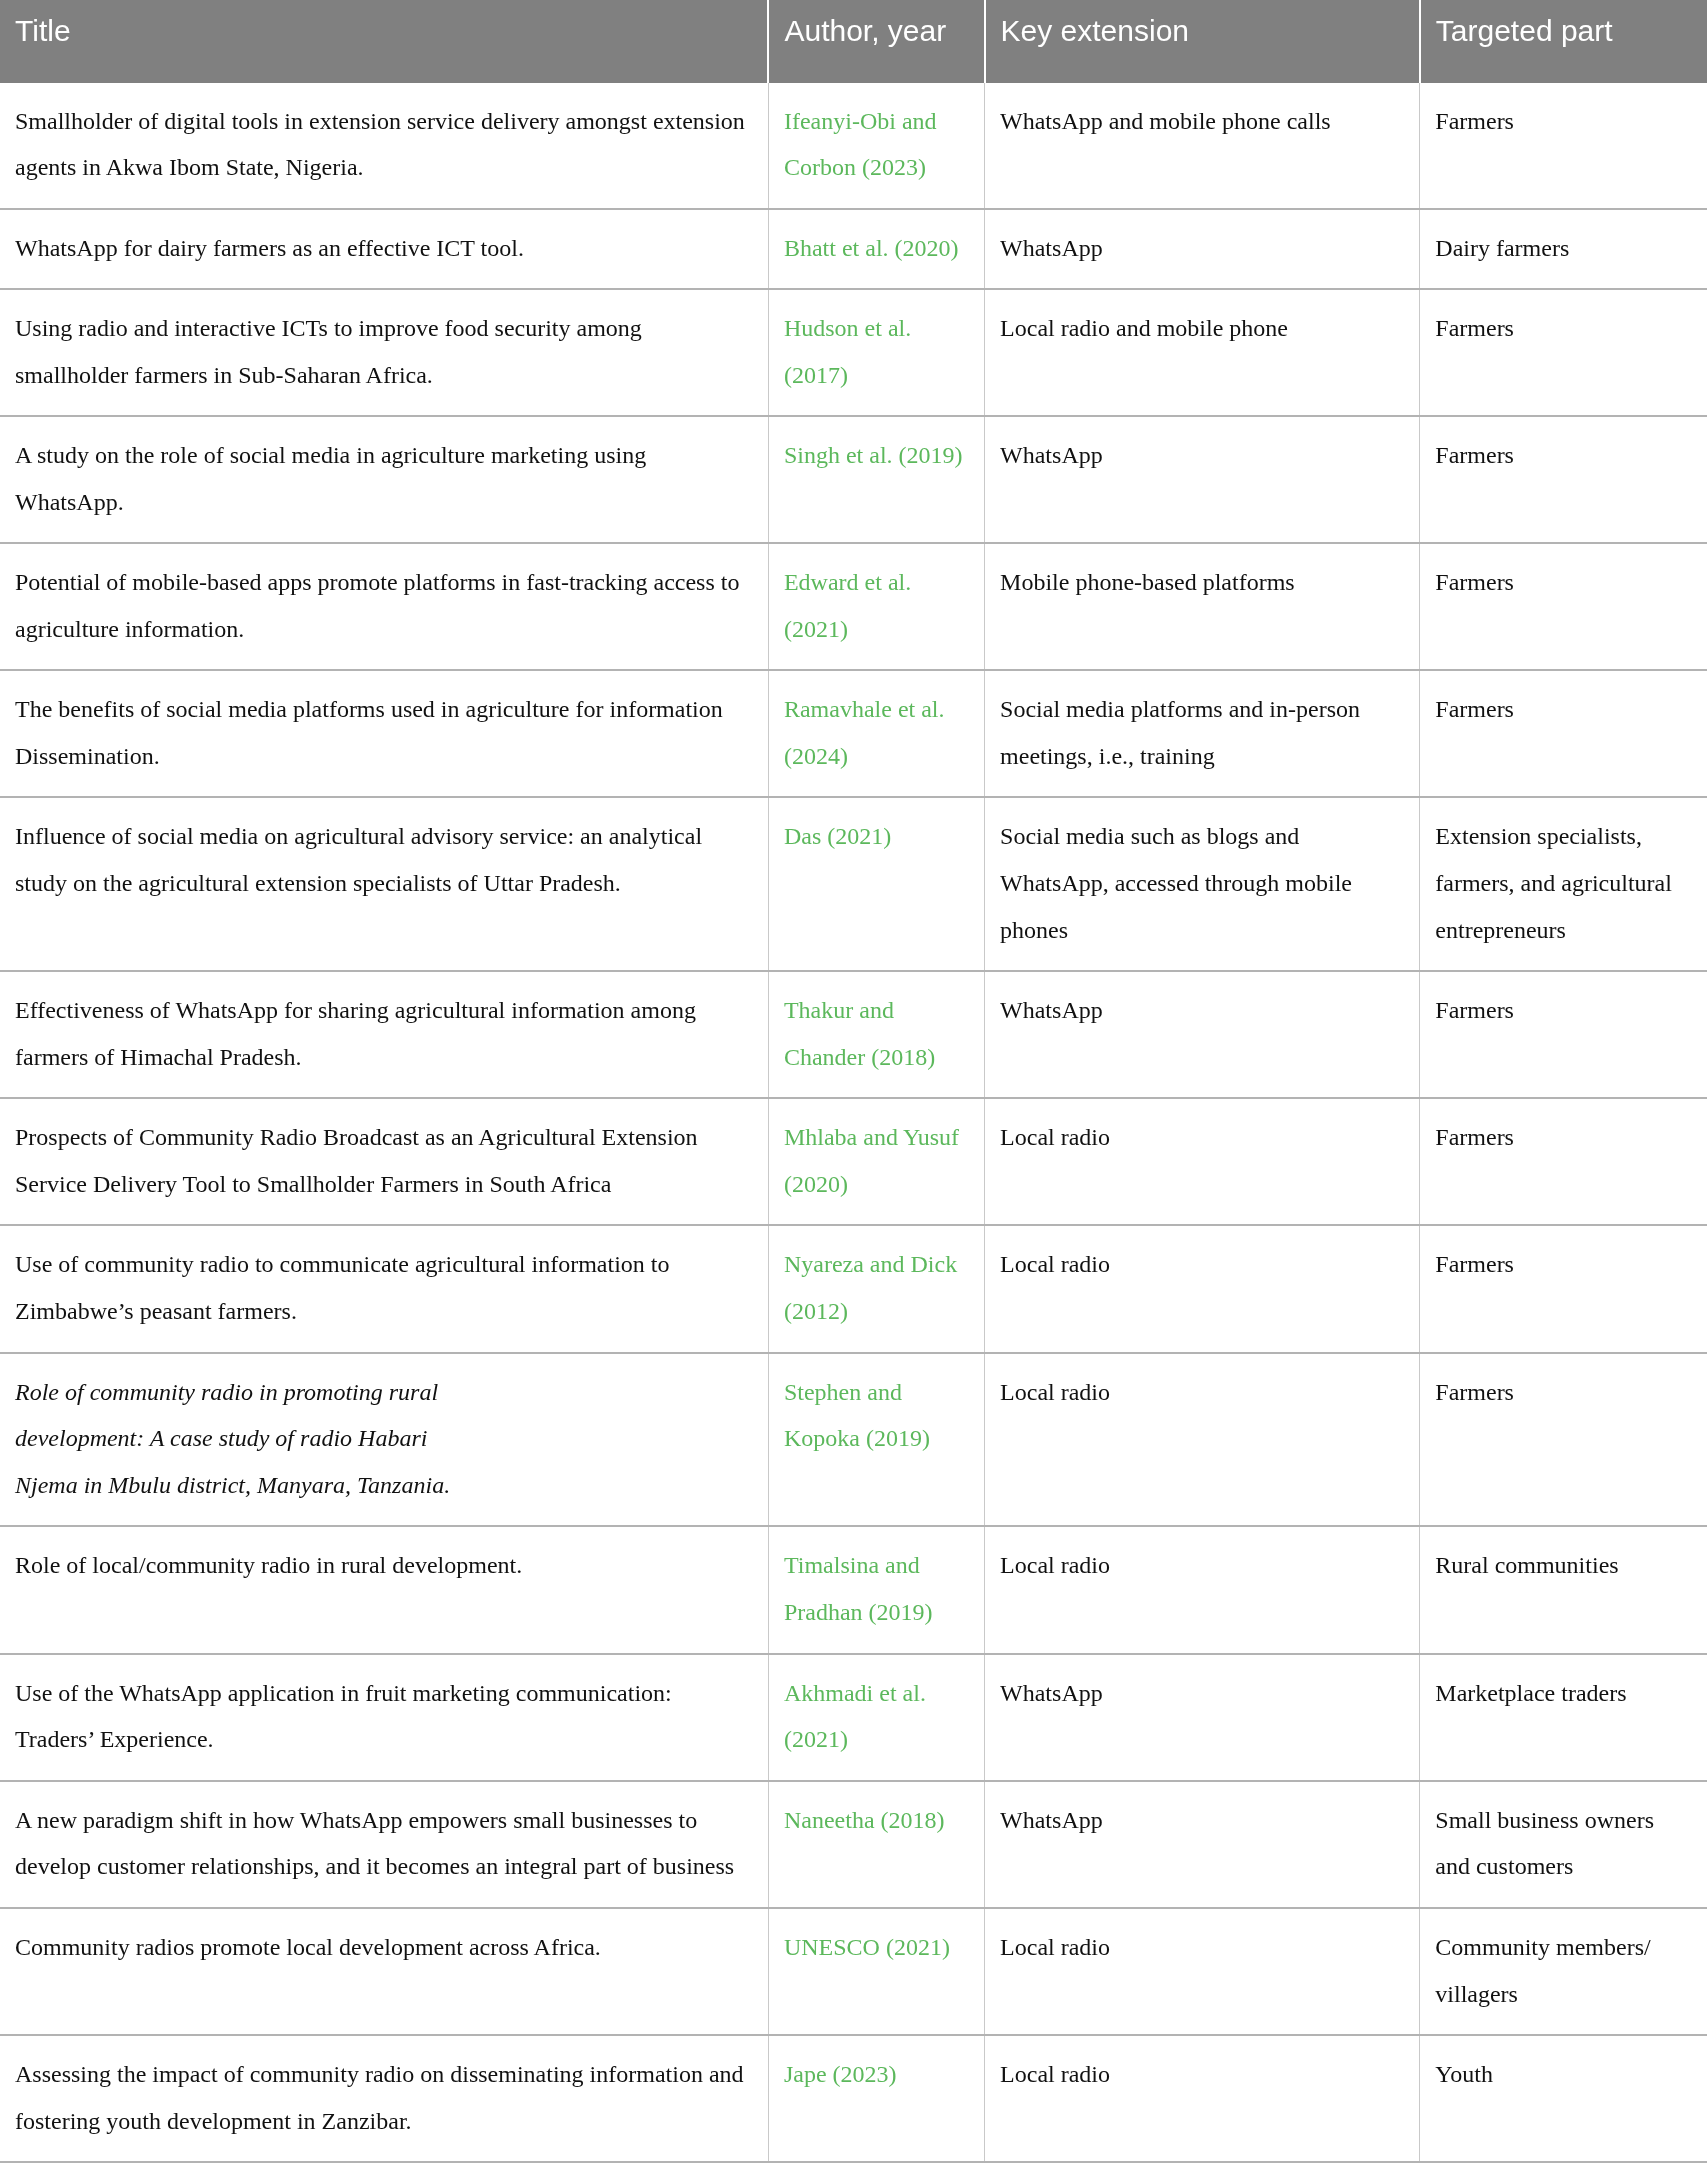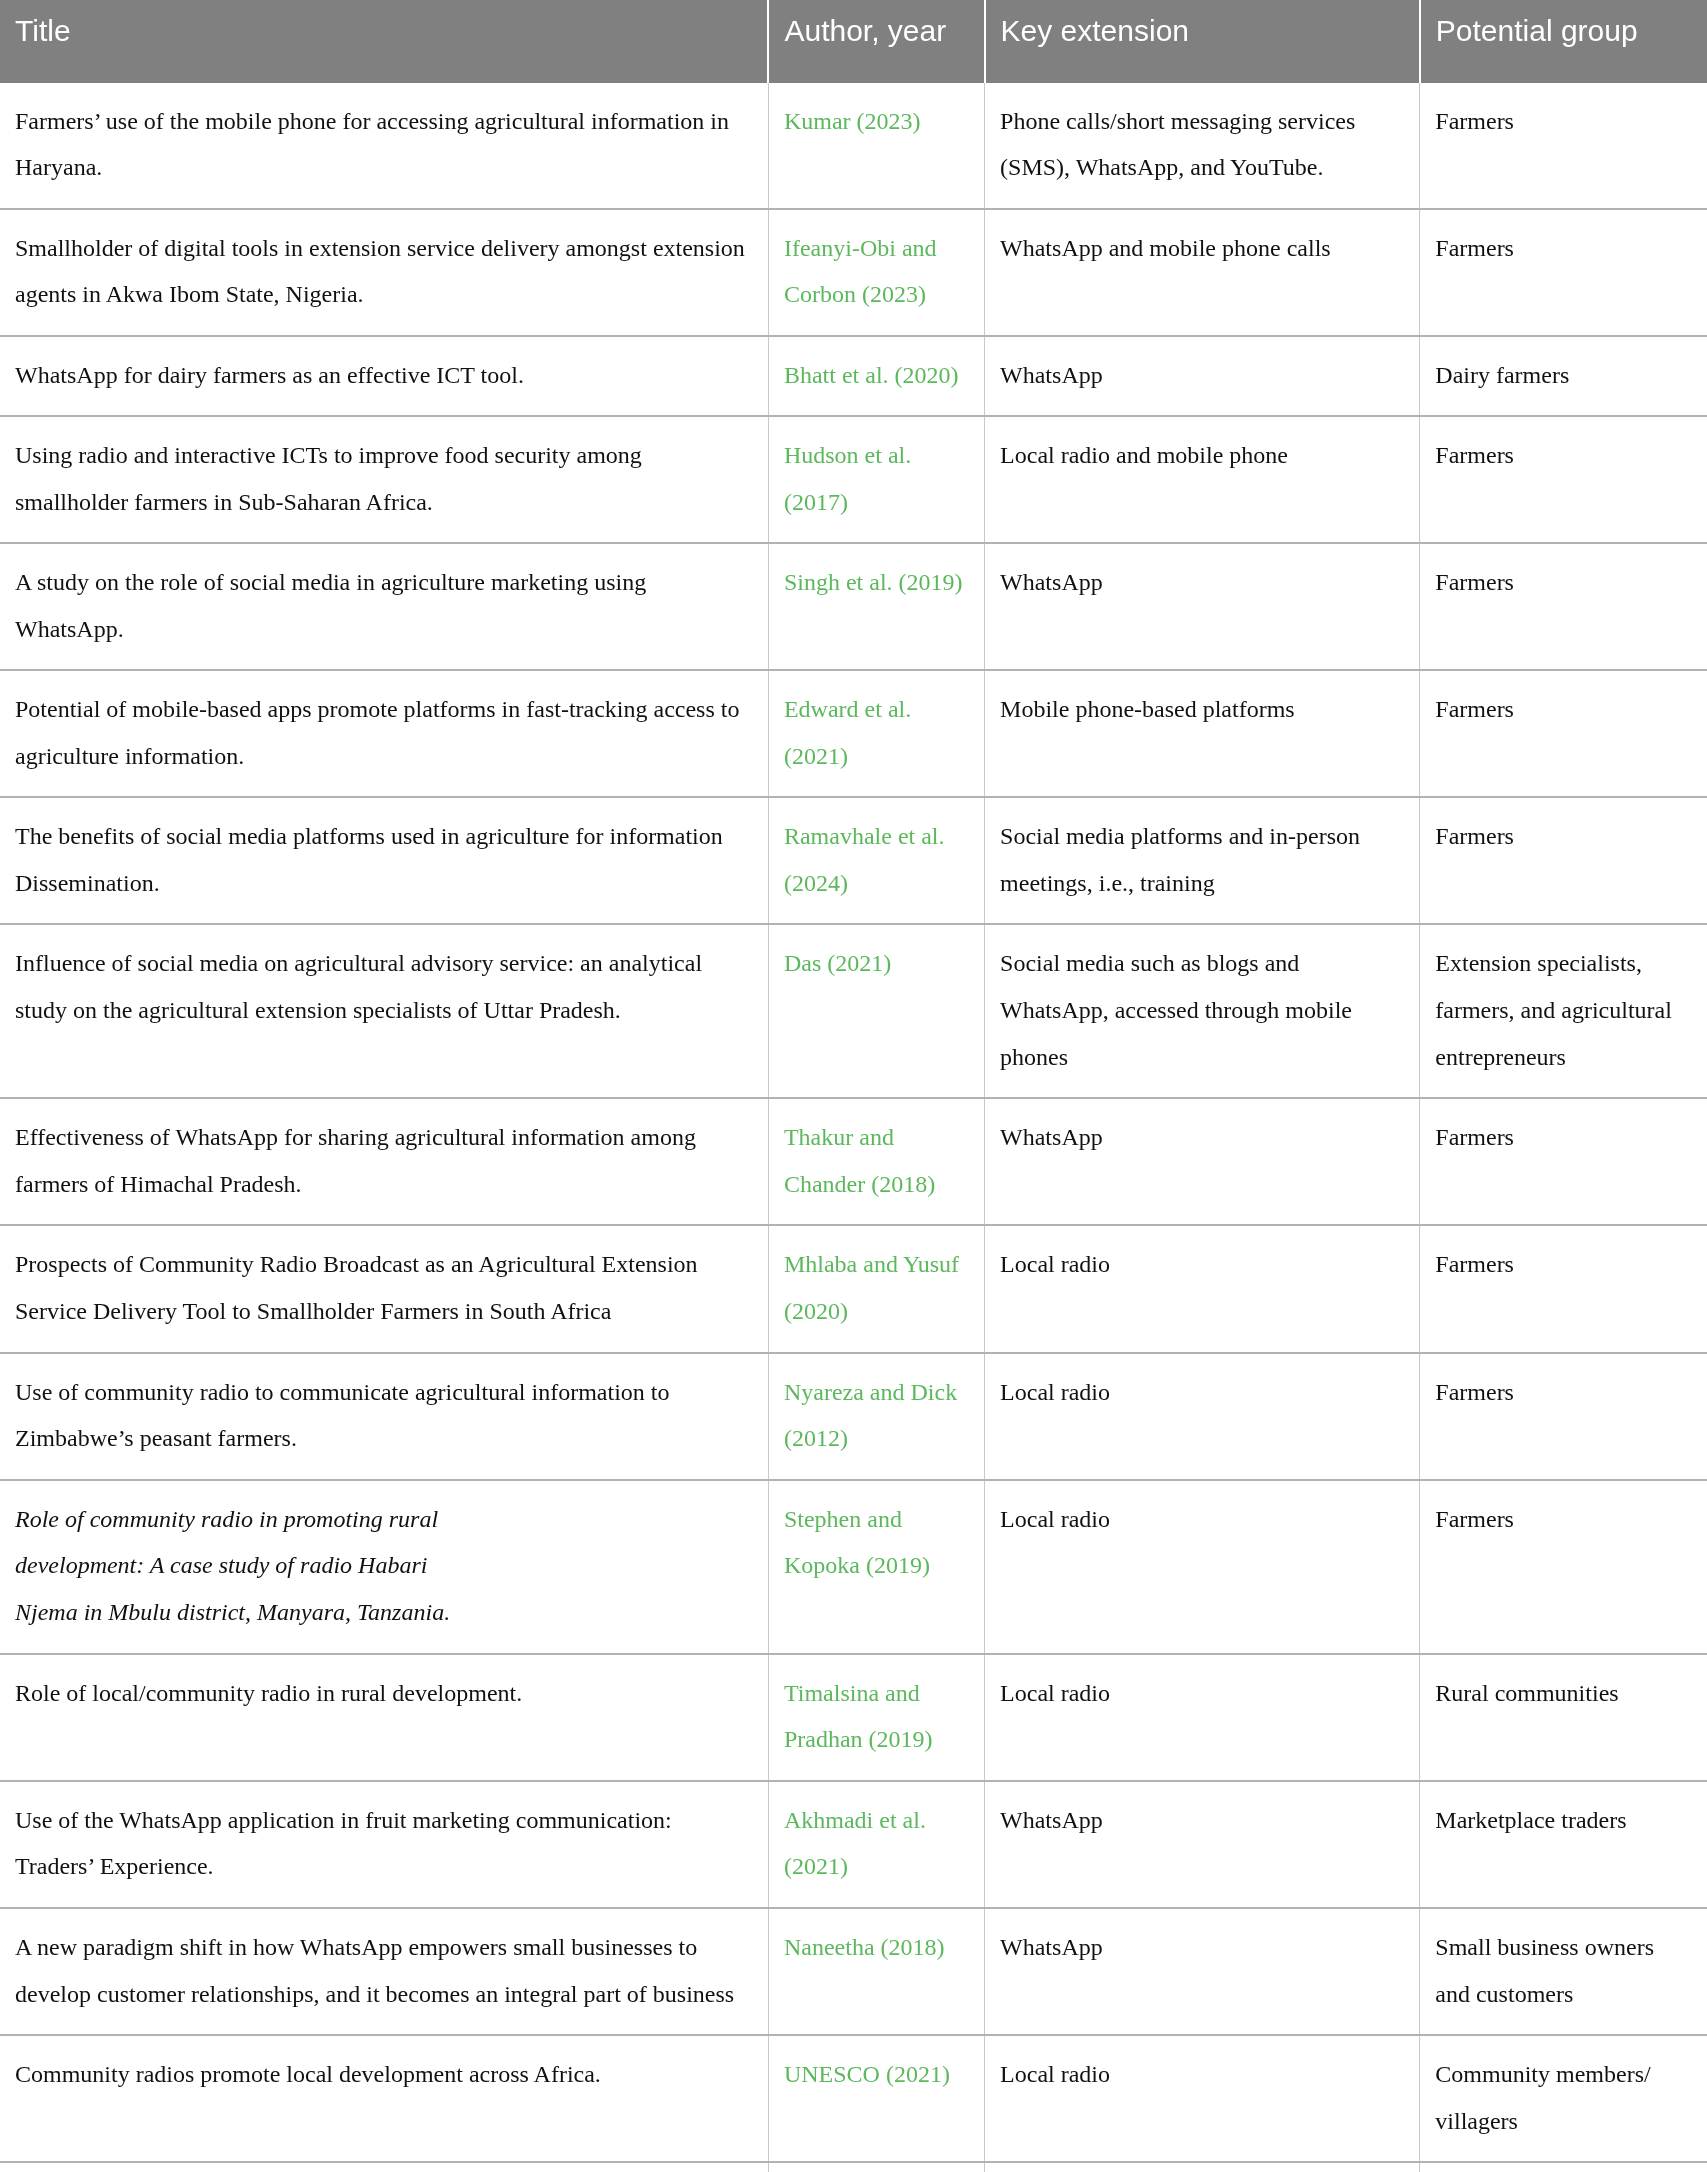--- a/index.html
+++ b/index.html
@@ -78,30 +78,24 @@
       <col class="c-title">
       <col class="c-author">
       <col class="c-strategy">
       <col class="c-target">
     </colgroup>
     <thead>
       <tr>
         <th>Title</th>
         <th>Author, year</th>
         <th>Key extension</th>
-        <th>Potential group</th>
+        <th>Targeted part</th>
       </tr>
     </thead>
     <tbody>
-      <tr>
-        <td class="title-cell">Farmers’ use of the mobile phone for accessing agricultural information in Haryana.</td>
-        <td class="author-cell">Kumar (2023)</td>
-        <td class="strategy-cell">Phone calls/short messaging services (SMS), WhatsApp, and YouTube.</td>
-        <td class="target-cell">Farmers</td>
-      </tr>
       <tr>
         <td class="title-cell">Smallholder of digital tools in extension service delivery amongst extension agents in Akwa Ibom State, Nigeria.</td>
         <td class="author-cell">Ifeanyi-Obi and Corbon (2023)</td>
         <td class="strategy-cell">WhatsApp and mobile phone calls</td>
         <td class="target-cell">Farmers</td>
       </tr>
       <tr>
         <td class="title-cell">WhatsApp for dairy farmers as an effective ICT tool.</td>
         <td class="author-cell">Bhatt et al. (2020)</td>
         <td class="strategy-cell">WhatsApp</td>

